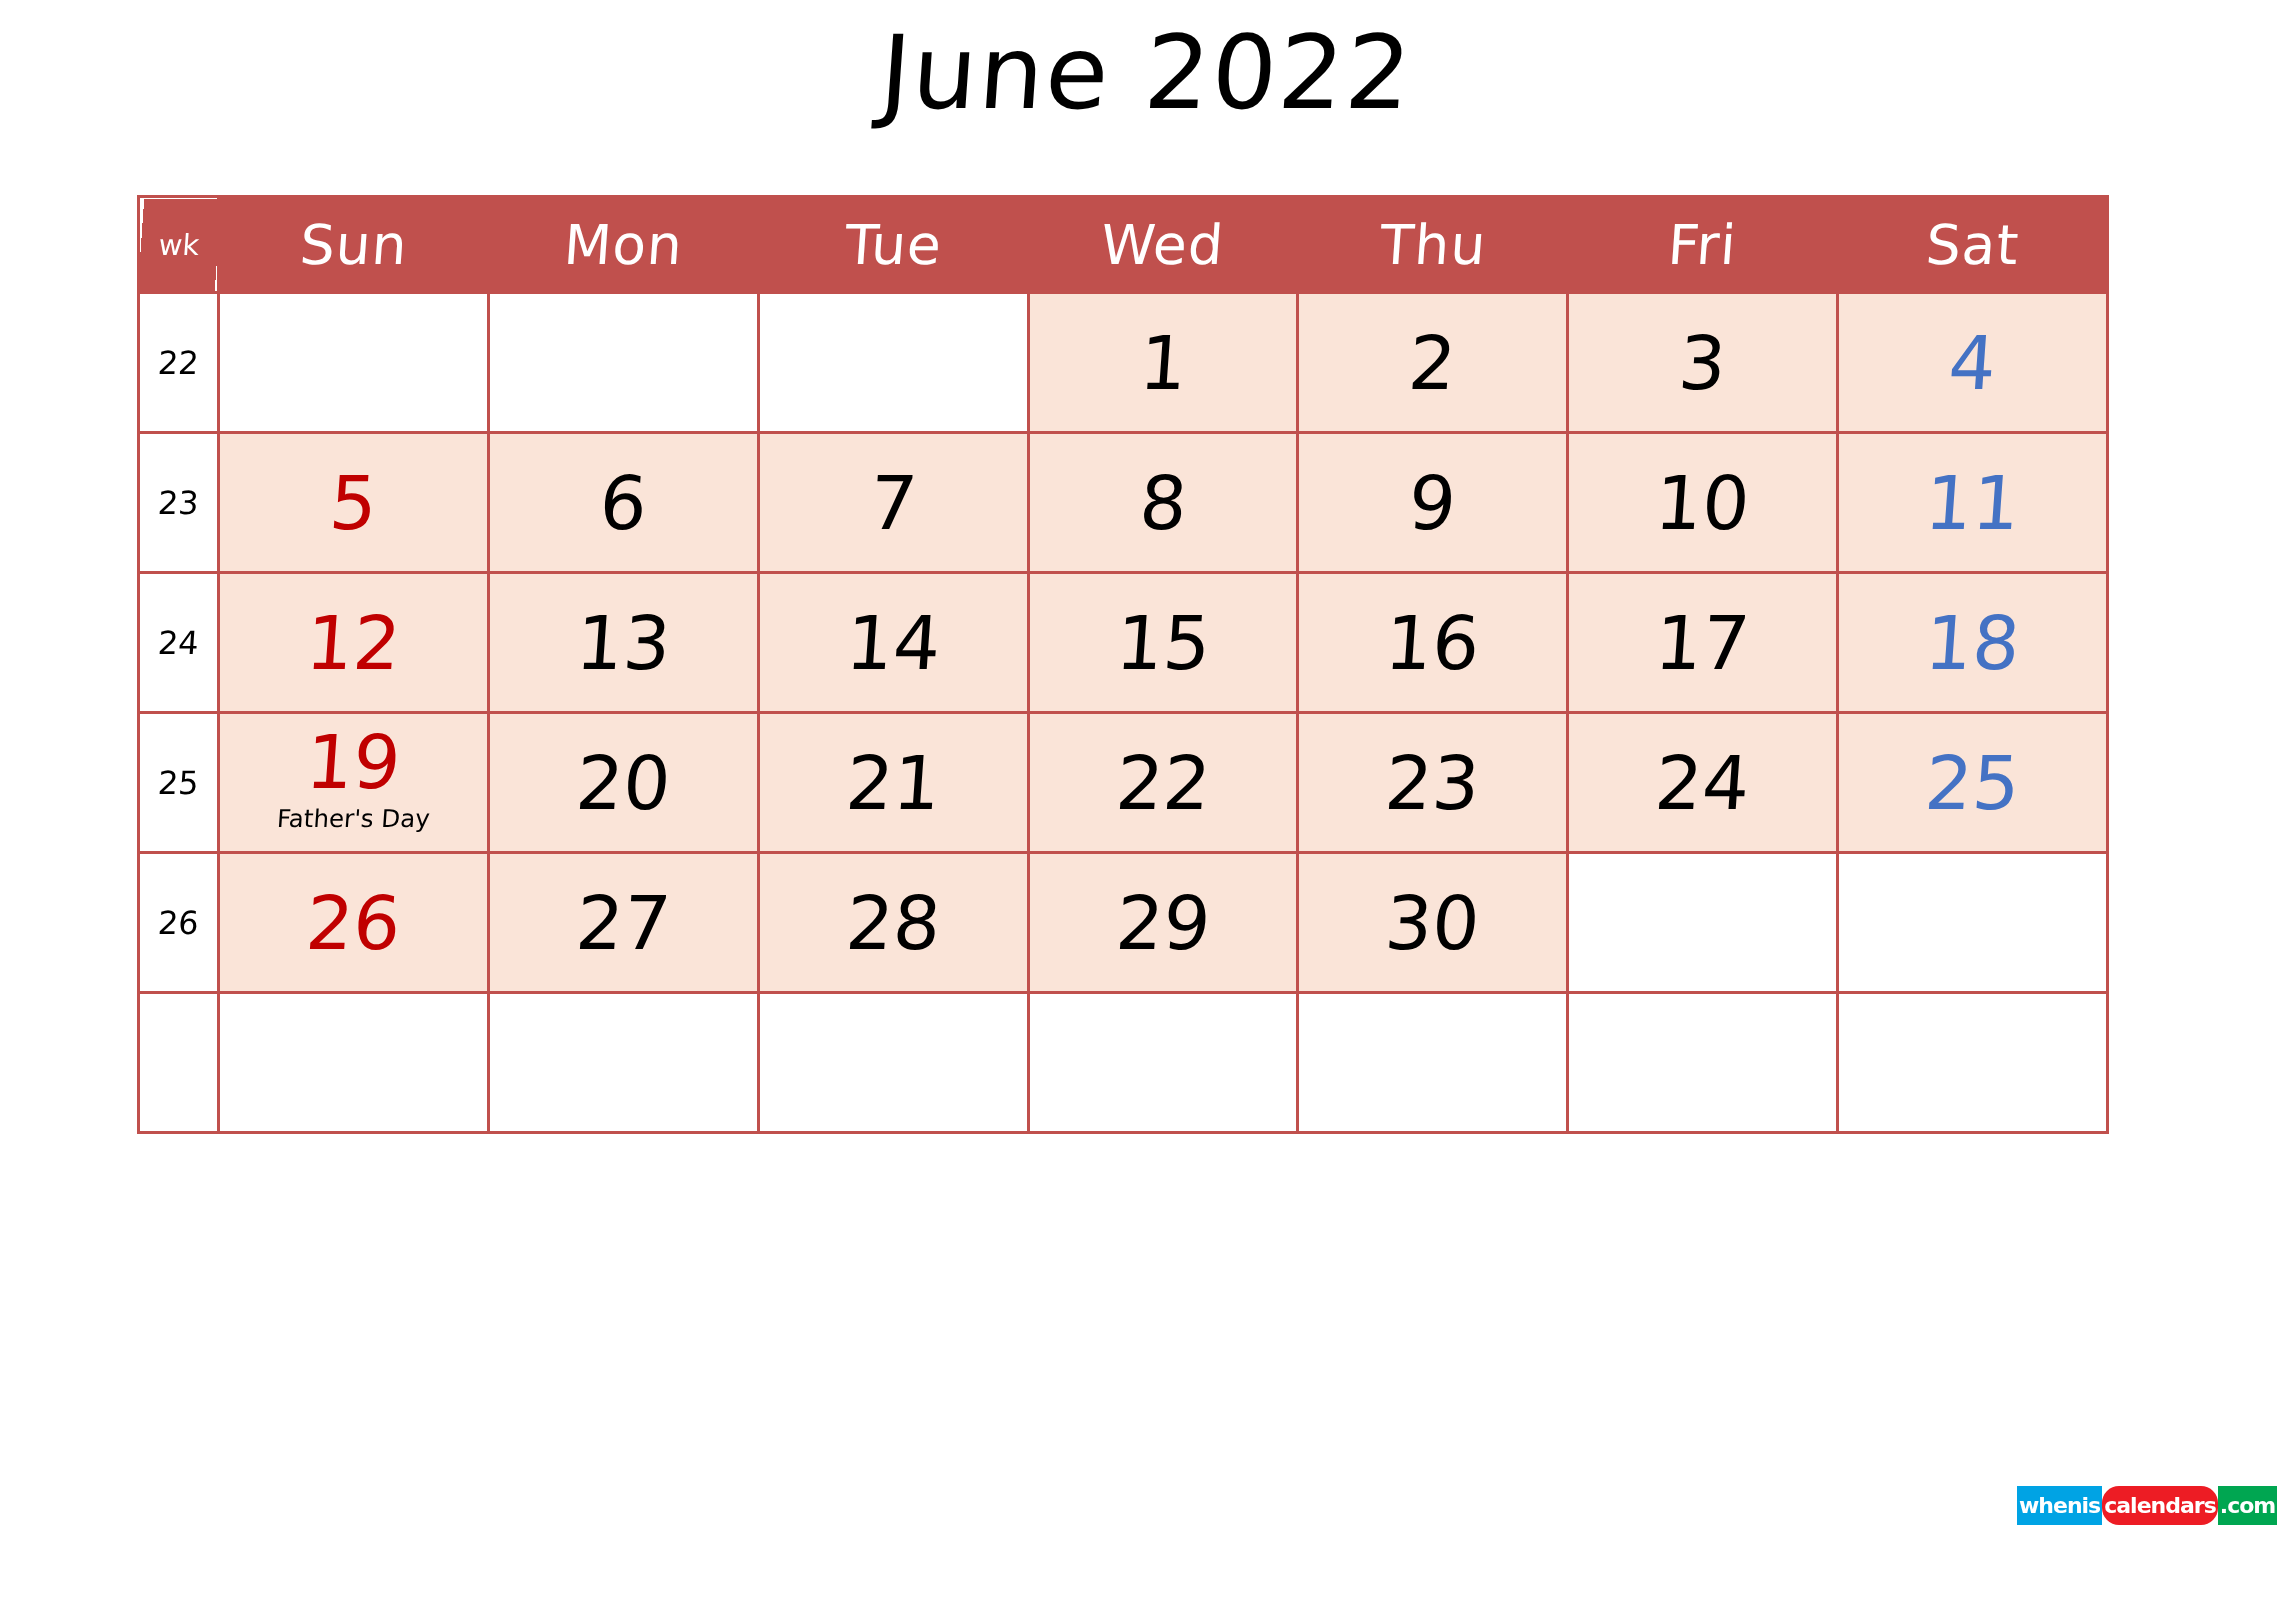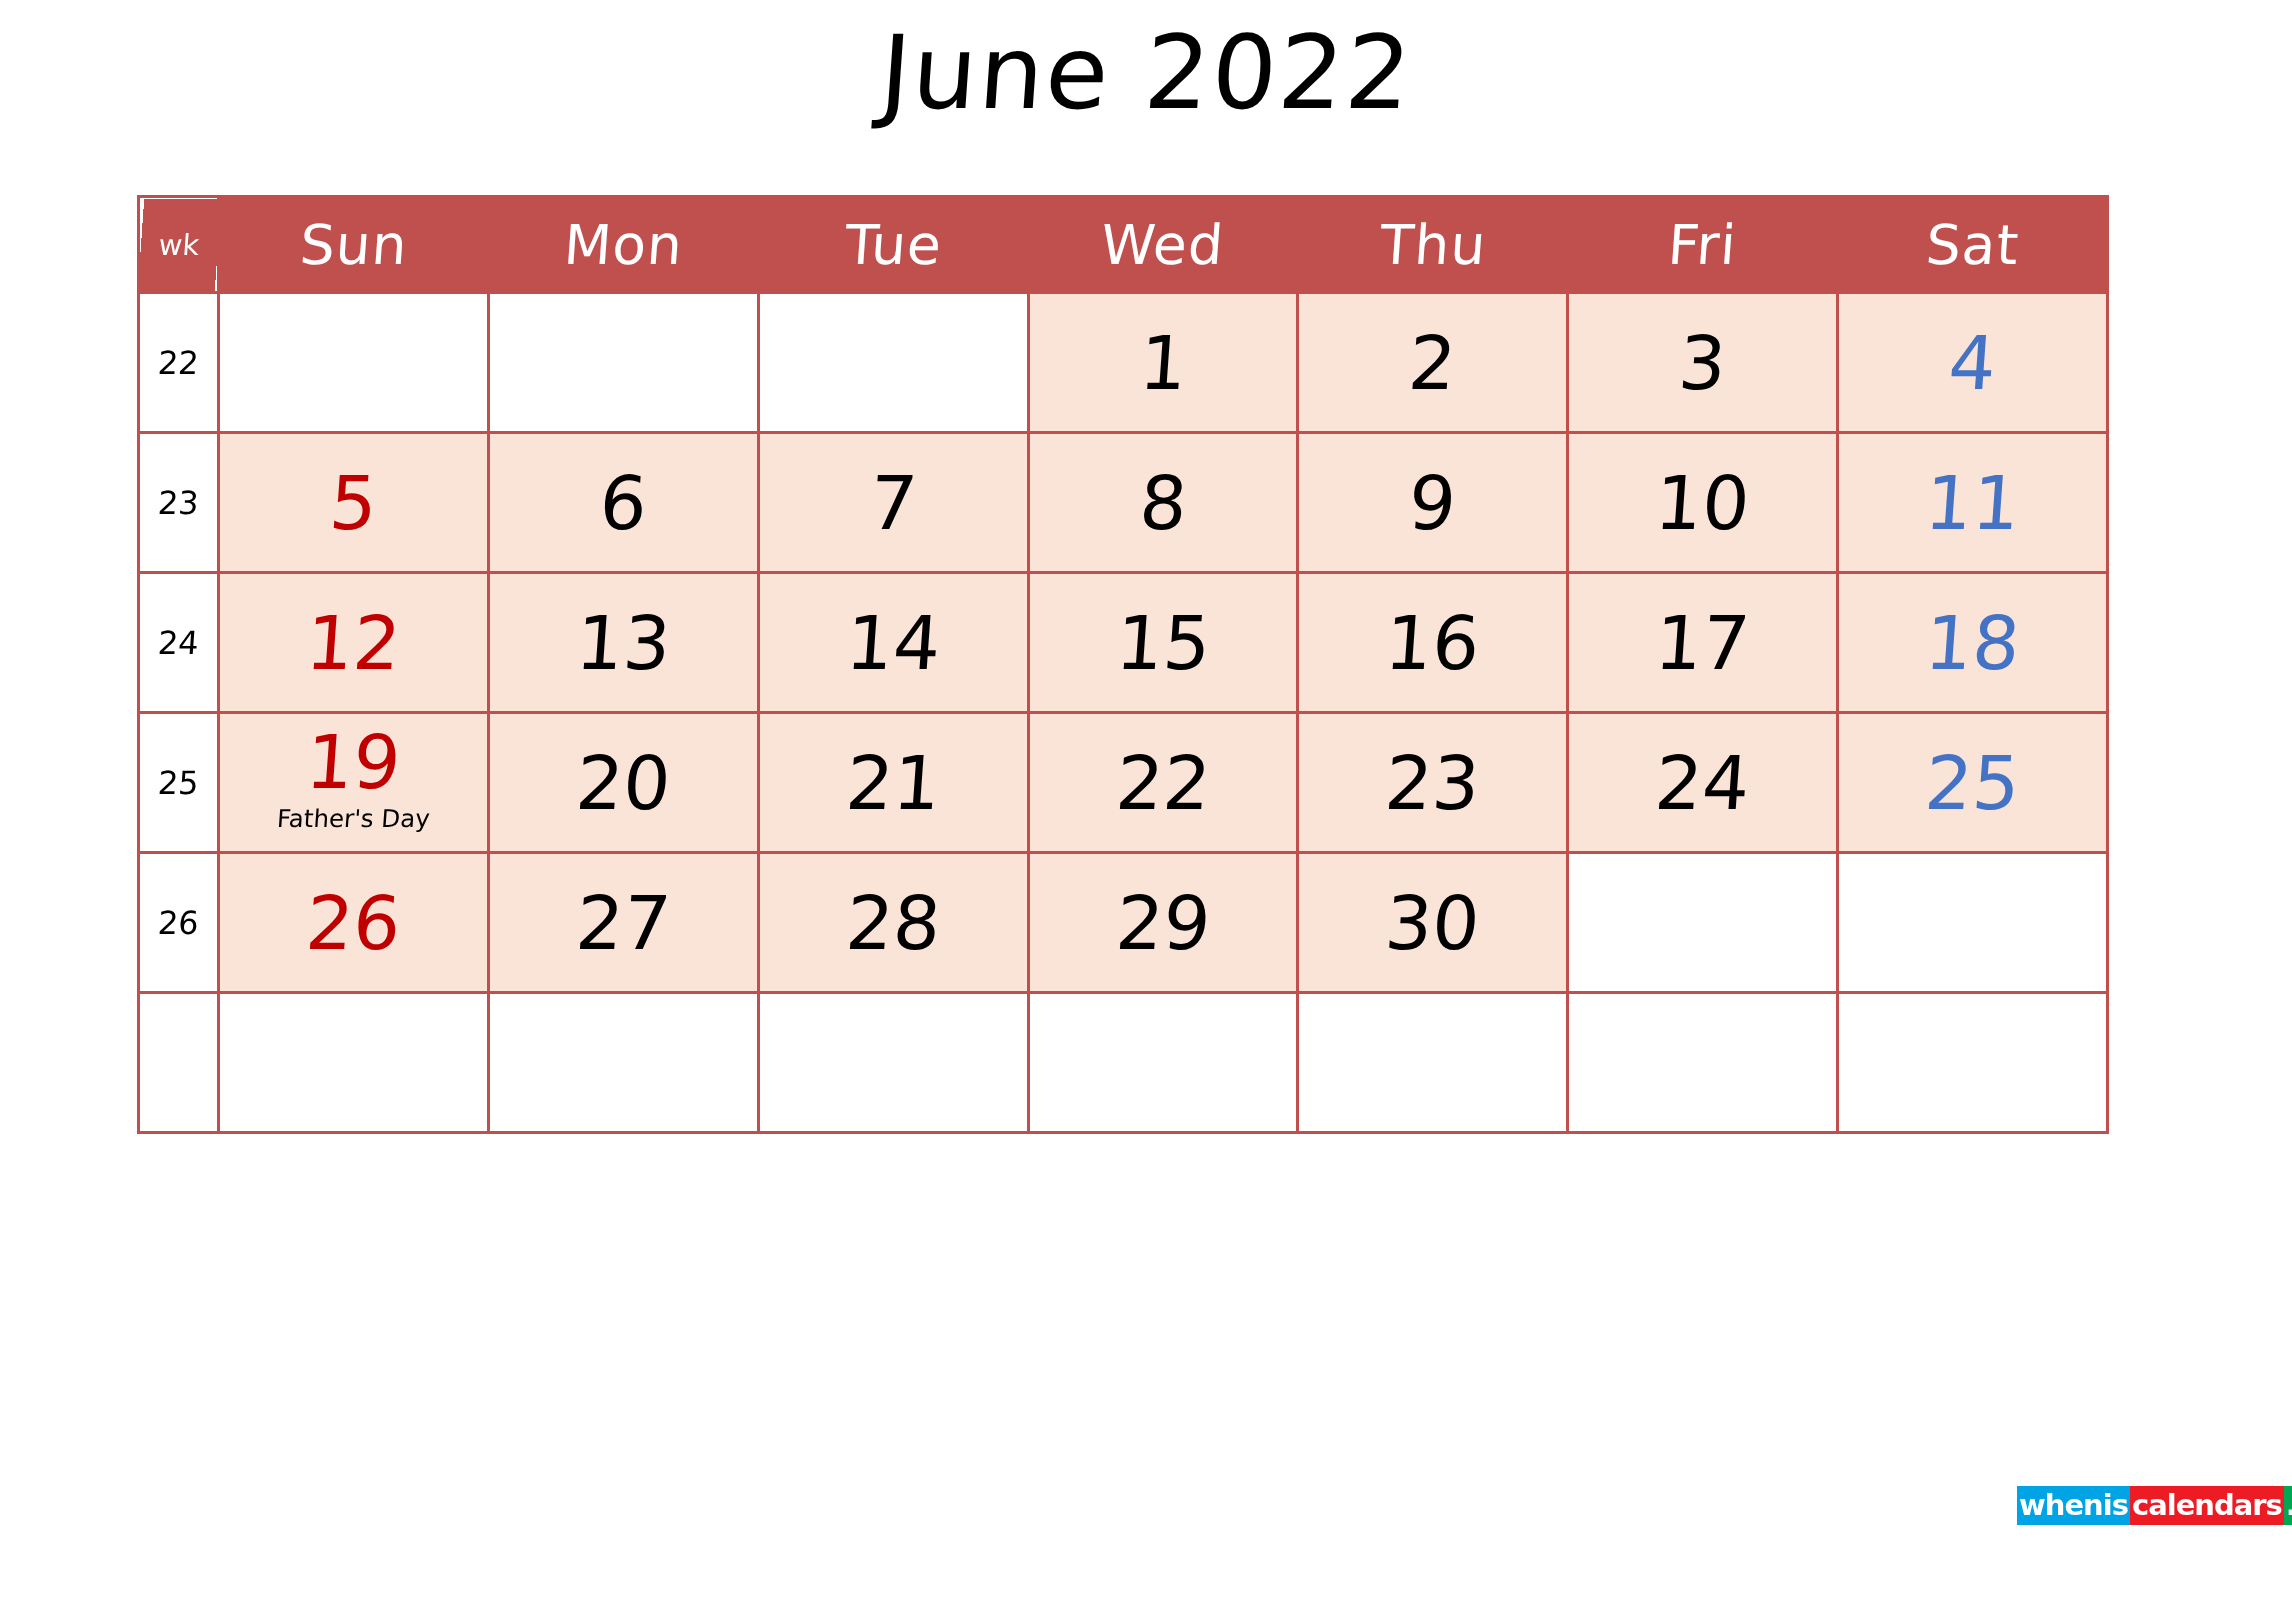--- a/index.html
+++ b/index.html
@@ -121,28 +121,28 @@
     height: 39px;
     display: flex;
     align-items: stretch;
     font-family: "DejaVu Sans", sans-serif;
   }
   #site-logo .seg {
     display: flex;
     align-items: center;
     justify-content: center;
     color: #ffffff;
-    font-size: 29px;
+    font-size: 22px;
     font-weight: 700;
     letter-spacing: -1px;
     padding: 18px 2px;
     line-height: 1;
   }
   #site-logo .seg-1 { background: #00a3e4; }
-  #site-logo .seg-2 { background: #ed1c24; }
+  #site-logo .seg-2 { background: #ed1c24; border-radius: 17px; }
   #site-logo .seg-3 { background: #00a651; }
 </style>
 </head>
 <body>
 
 <div id="calendar-title">June 2022</div>
 
 <table id="calendar-grid">
   <thead>
     <tr class="hdr-row">

